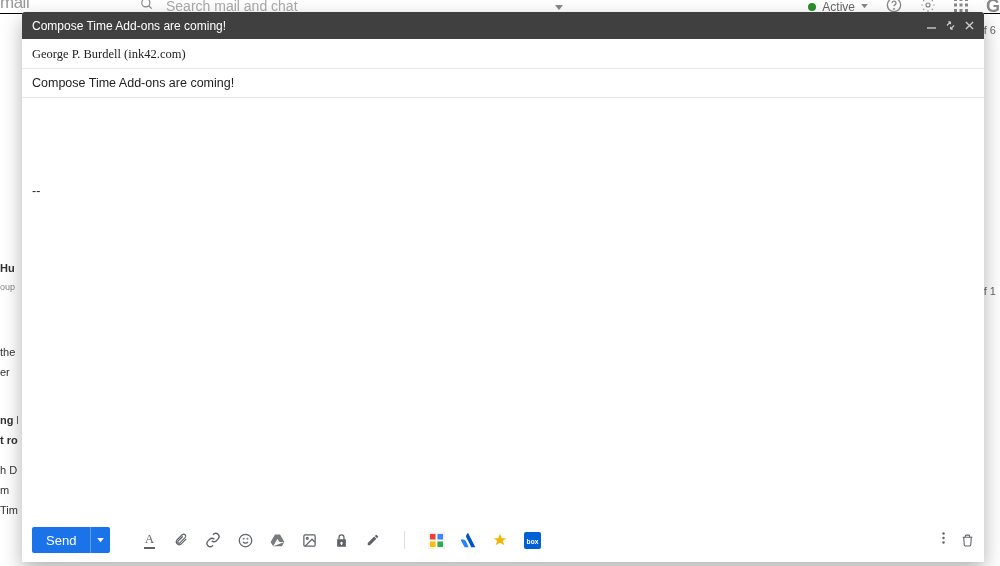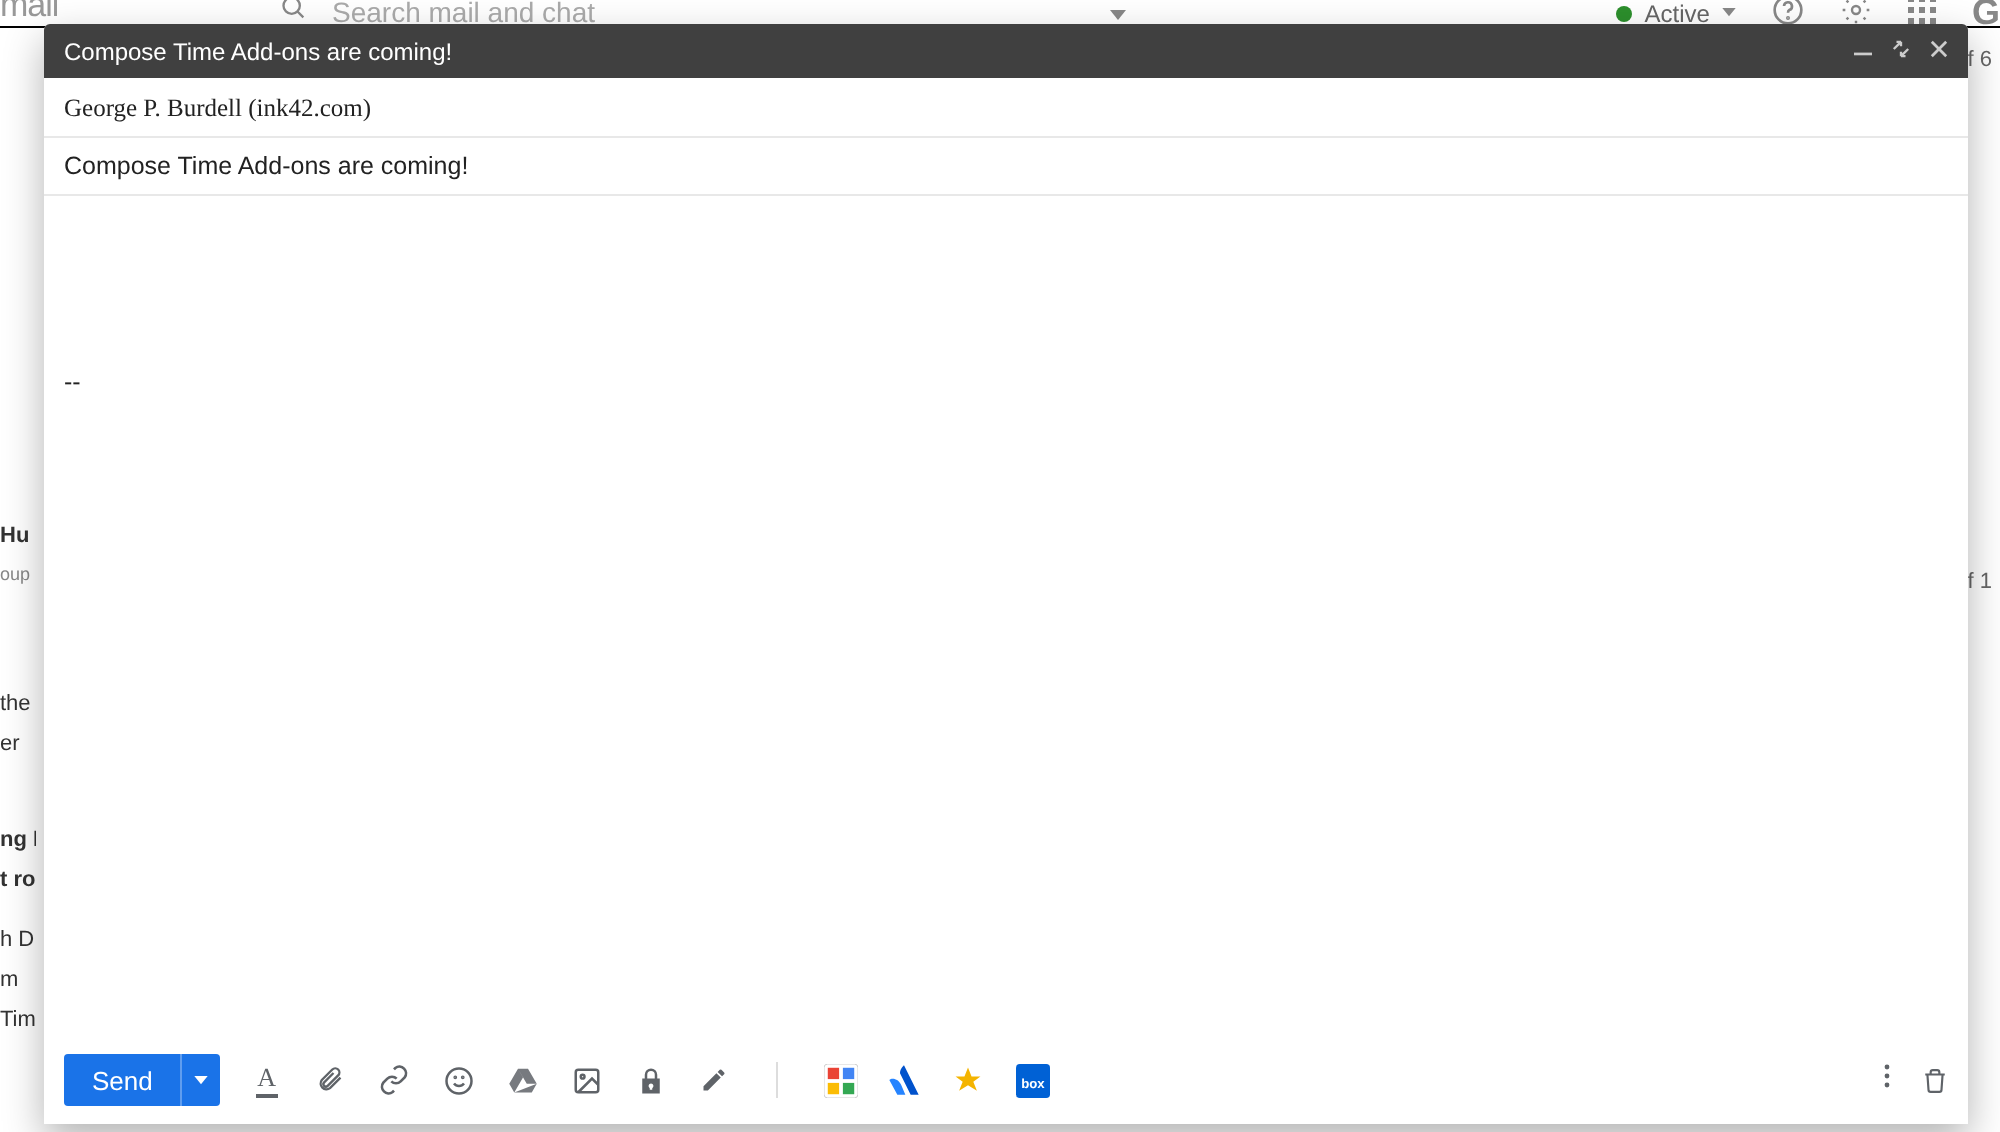--- a/index.html
+++ b/index.html
@@ -129,21 +129,21 @@
       line-height: 1.45;
       overflow-y: auto;
     }
     .sig-dashes { margin-top: 76px; }
     .compose-toolbar {
       height: 44px;
       padding: 0 10px;
       border-top: 0;
       display: flex;
       align-items: center;
-      gap: 0;
+      gap: 16px;
     }
     .send-group {
       display: flex;
       margin-right: 14px;
     }
     .send-btn {
       background: #1a73e8;
       color: #fff;
       border: none;
       height: 26px;

